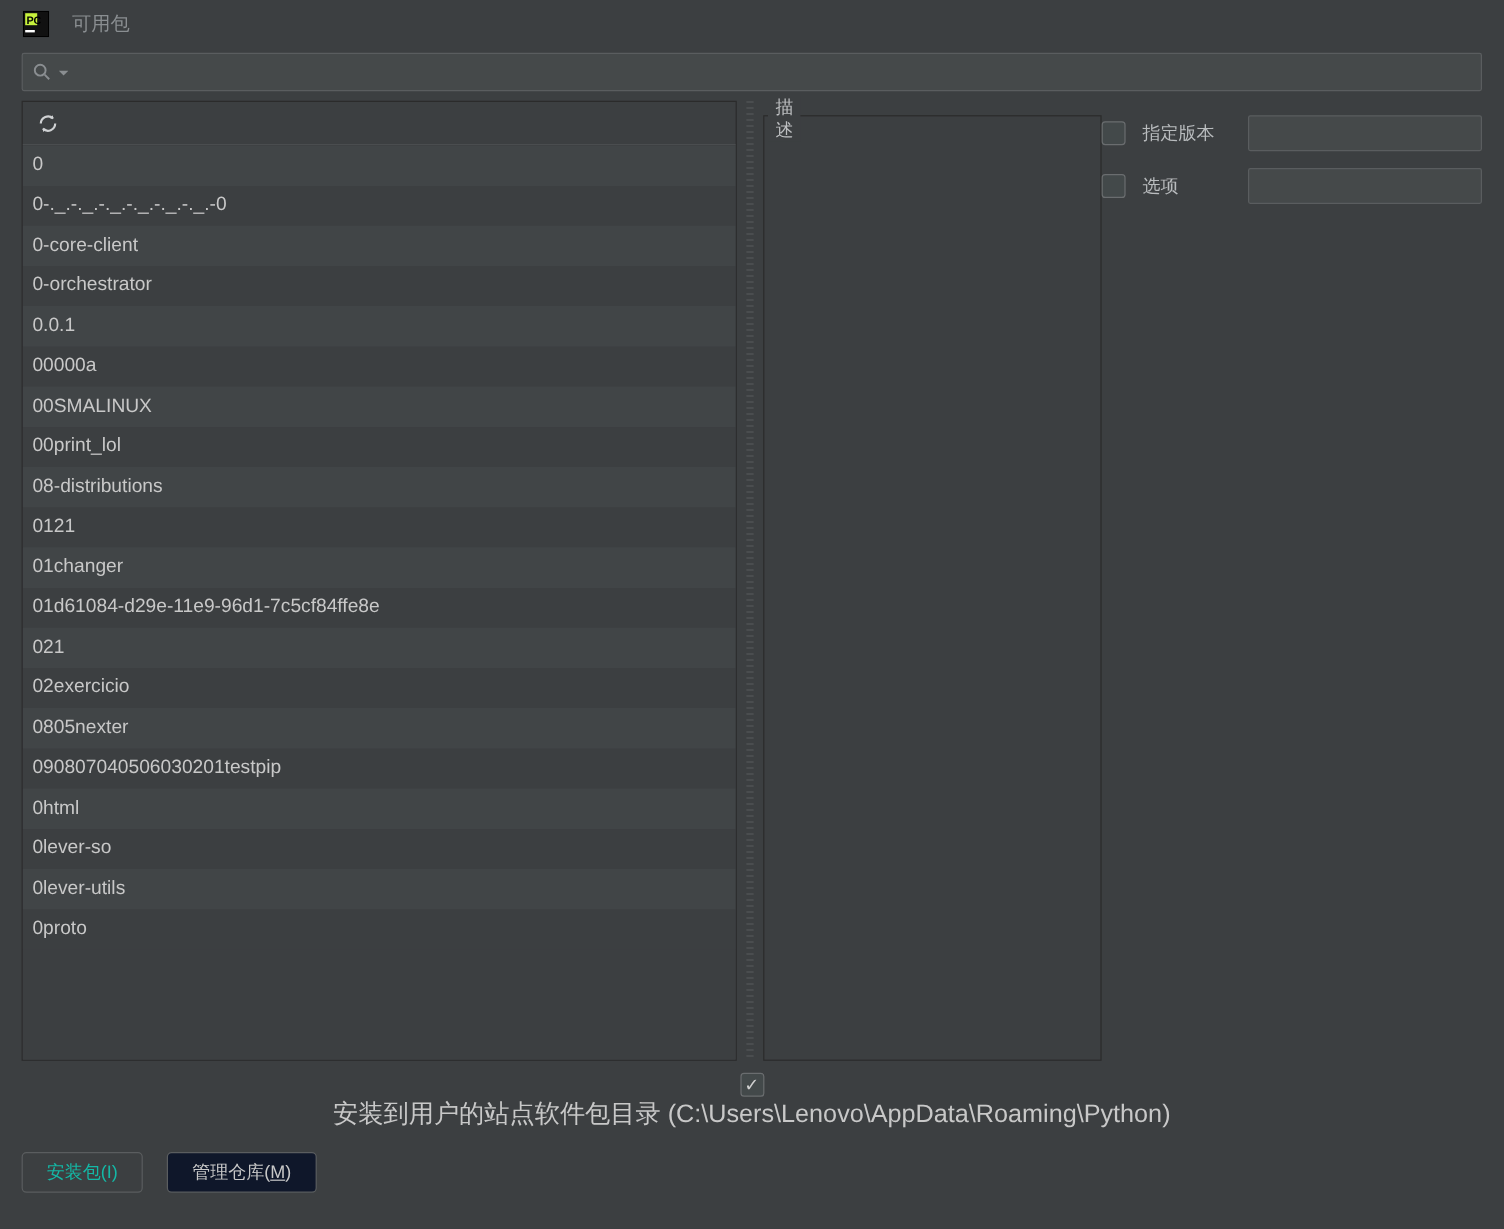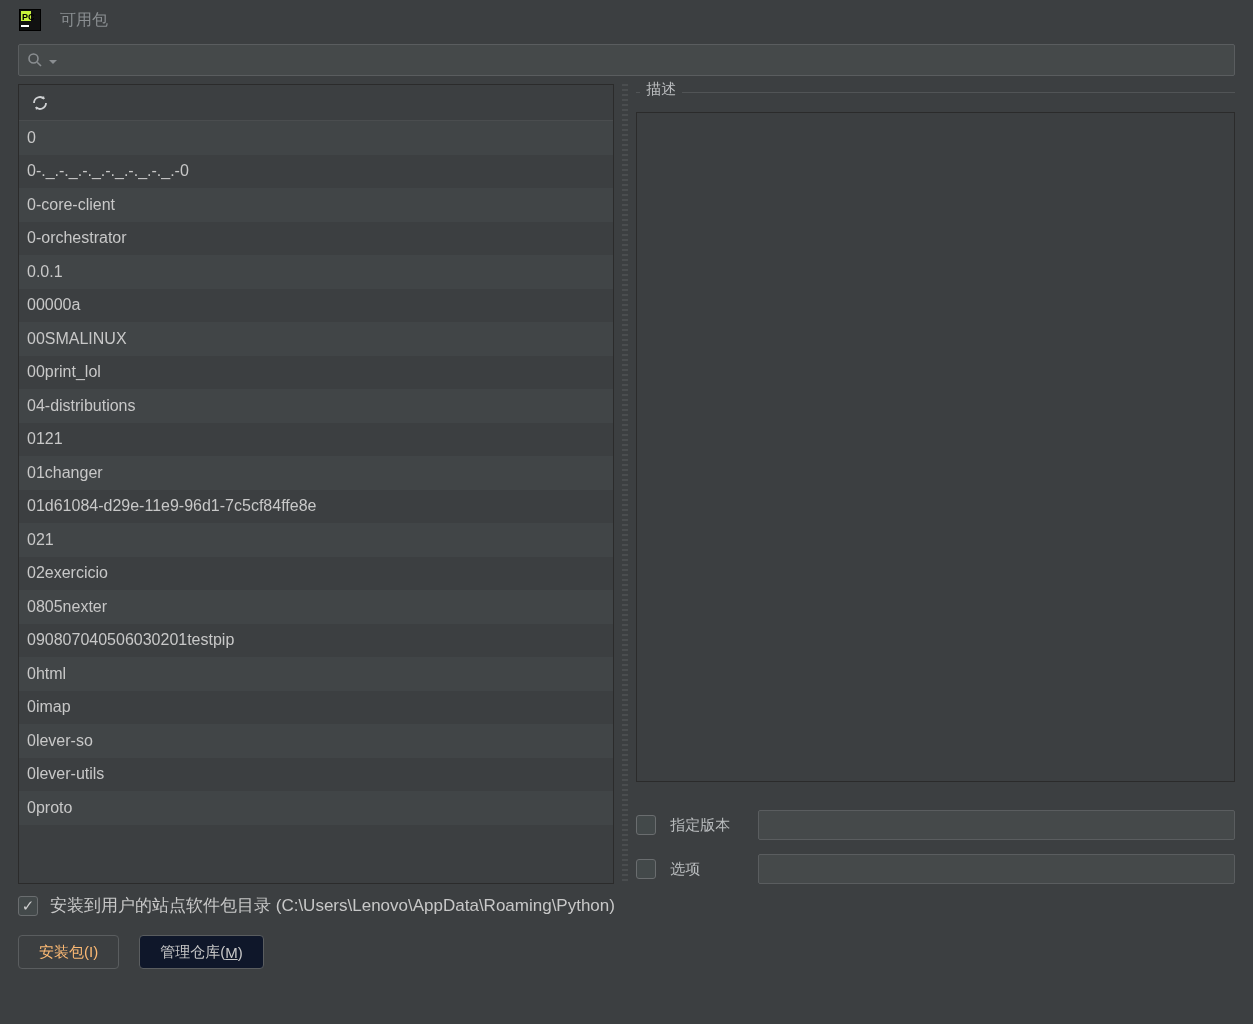--- a/index.html
+++ b/index.html
@@ -103,21 +103,21 @@
     width: 6px;
     background: repeating-linear-gradient(
       to bottom,
       #4a4d4f 0, #4a4d4f 2px, #3c3f41 2px, #3c3f41 5px
     );
     cursor: col-resize;
   }
   .right-pane {
     flex: 1;
     display: flex;
-    flex-direction: column;
+    flex-direction: row;
   }
   .fieldset-label {
     position: relative;
     height: 16px;
   }
   .fieldset-label .line {
     position: absolute;
     top: 50%;
     left: 0;
     right: 0;
@@ -132,21 +132,21 @@
     color: #bdbfc1;
     font-size: 15px;
   }
   .desc-body {
     flex: 1;
     margin-top: 12px;
     border: 1px solid #2b2b2b;
     background: #3c3f41;
   }
   .opts {
-    margin-top: 28px;
+    margin-top: 12px;
     display: flex;
     flex-direction: column;
     gap: 14px;
   }
   .opt-row {
     display: flex;
     align-items: center;
     gap: 14px;
   }
   .chk {
@@ -175,41 +175,41 @@
     border-radius: 2px;
     color: #bbbbbb;
     padding: 0 8px;
   }
   .bottom {
     padding: 10px 18px 18px 18px;
   }
   .user-site-row {
     display: flex;
     align-items: center;
-    gap: 12px;
     color: #c8c8c8;
-    font-size: 17px;
+    font-size: 21px;
     margin-bottom: 18px;
+    flex-direction: column;
   }
   .btn-row { display: flex; gap: 20px; }
   .btn {
     height: 34px;
     padding: 0 20px;
     border-radius: 4px;
     border: 1px solid #5a5d5f;
     background: #0f172a;
     color: #c8c8c8;
     font-size: 15px;
     display: inline-flex;
     align-items: center;
     cursor: pointer;
   }
   .btn.disabled {
     background: #3c3f41;
-    color: #fdba74;
+    color: #14b8a6;
     cursor: default;
     justify-content: flex-end;
   }
   .u { text-decoration: underline; }
 </style>
 </head>
 <body>
 
 <div class="titlebar">
   <span class="app-icon">
@@ -256,30 +256,29 @@
     </div>
     <div class="pkg-list" id="pkg-list">
         <div class="pkg-row">0</div>
         <div class="pkg-row">0-._.-._.-._.-._.-._.-._.-0</div>
         <div class="pkg-row">0-core-client</div>
         <div class="pkg-row">0-orchestrator</div>
         <div class="pkg-row">0.0.1</div>
         <div class="pkg-row">00000a</div>
         <div class="pkg-row">00SMALINUX</div>
         <div class="pkg-row">00print_lol</div>
-        <div class="pkg-row">04-distributions</div>
+        <div class="pkg-row">08-distributions</div>
         <div class="pkg-row">0121</div>
         <div class="pkg-row">01changer</div>
         <div class="pkg-row">01d61084-d29e-11e9-96d1-7c5cf84ffe8e</div>
         <div class="pkg-row">021</div>
         <div class="pkg-row">02exercicio</div>
         <div class="pkg-row">0805nexter</div>
         <div class="pkg-row">090807040506030201testpip</div>
         <div class="pkg-row">0html</div>
-        <div class="pkg-row">0imap</div>
         <div class="pkg-row">0lever-so</div>
         <div class="pkg-row">0lever-utils</div>
         <div class="pkg-row">0proto</div>
       </div>
   </div>
 
   <div class="splitter"></div>
 
   <div class="right-pane">
     <div class="fieldset-label">

